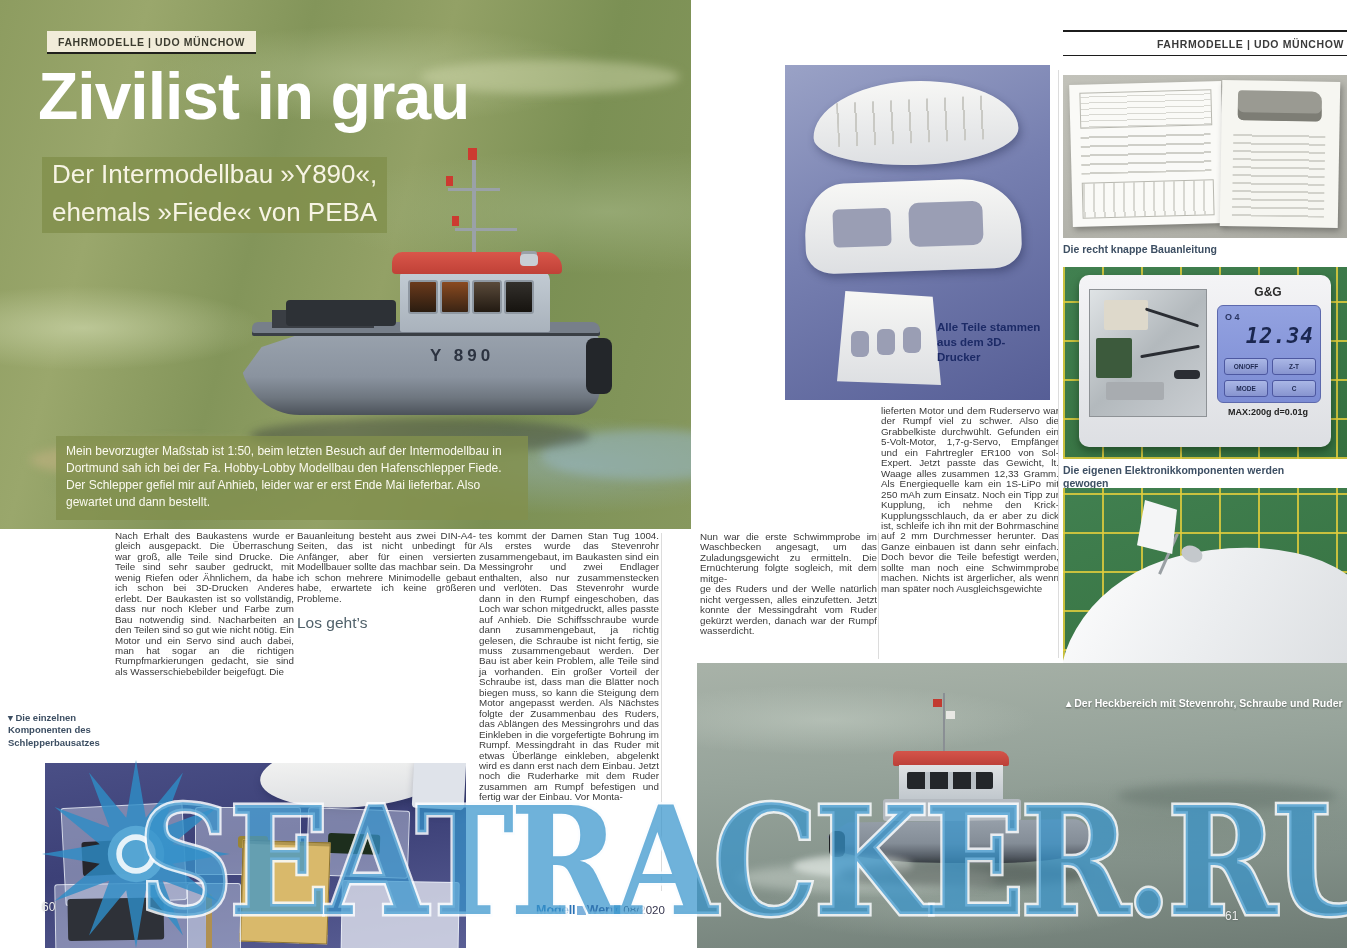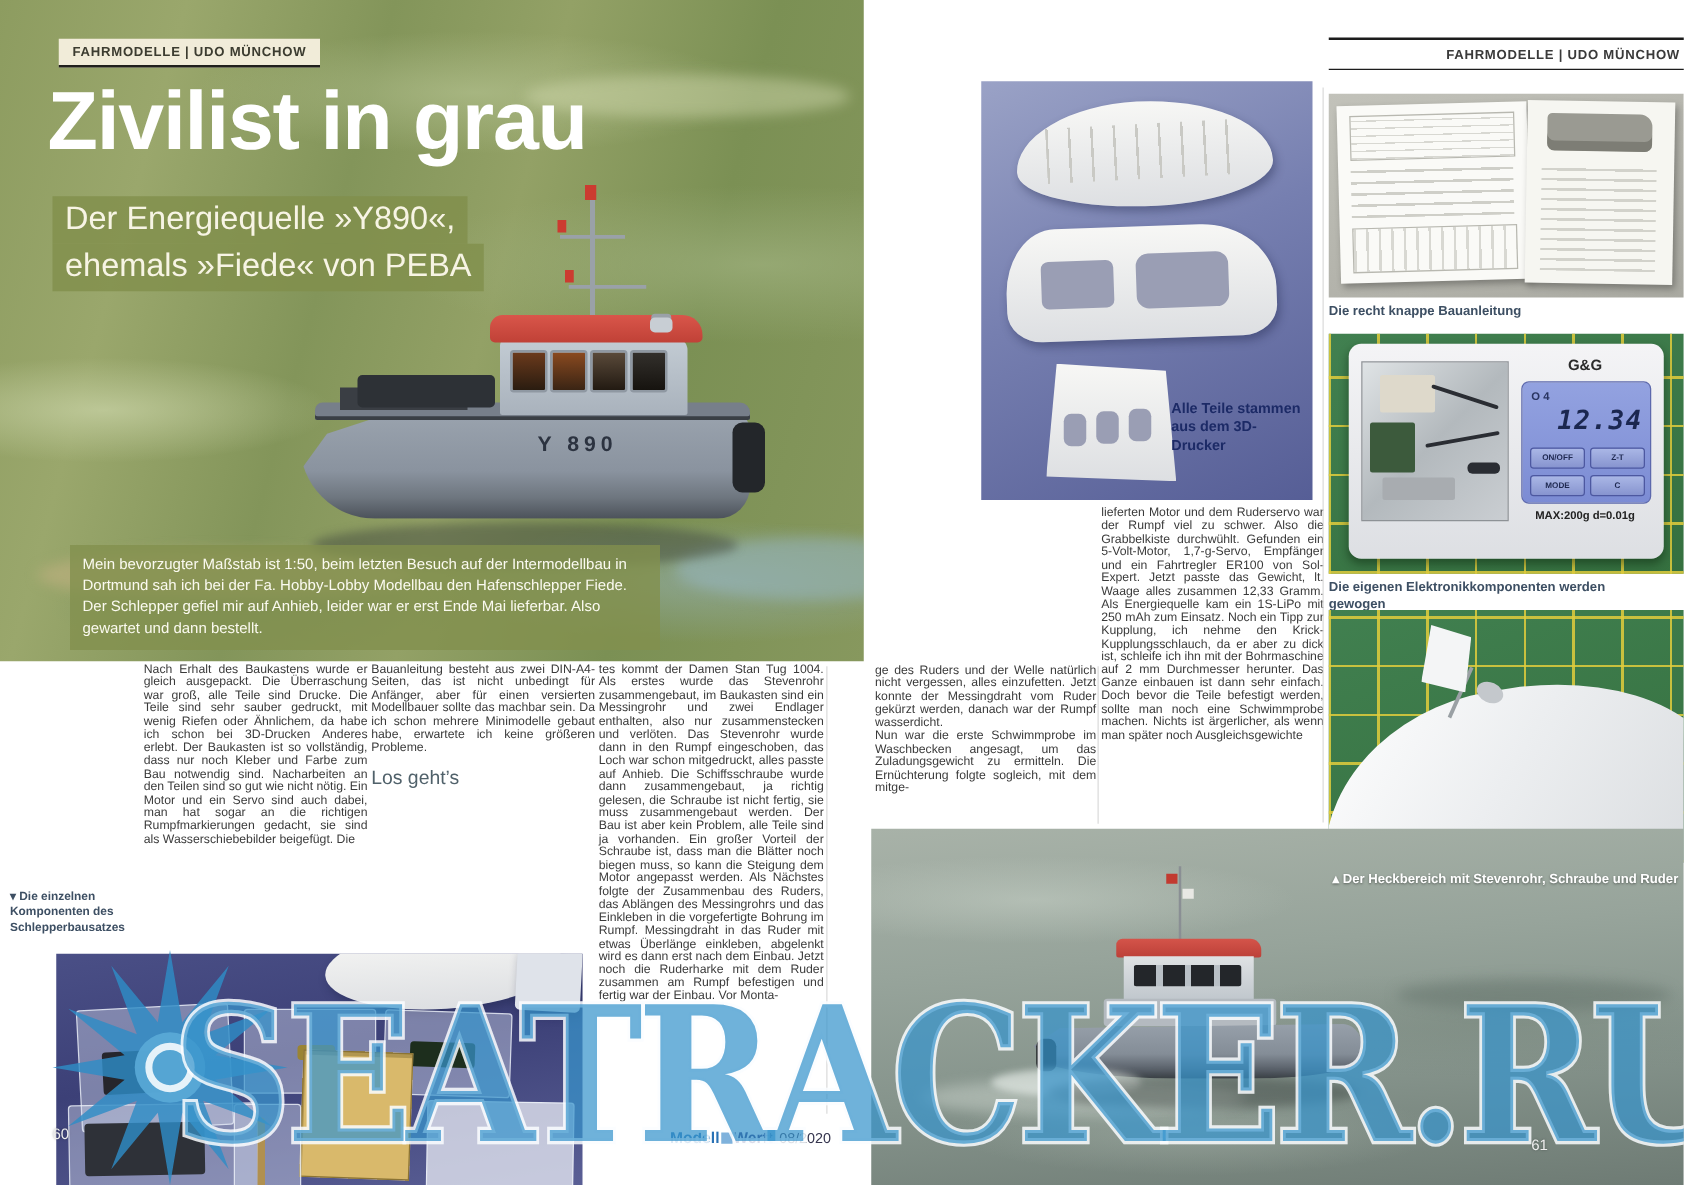--- a/index.html
+++ b/index.html
@@ -131,21 +131,21 @@
   <div class="win" style="left:440px;background:linear-gradient(180deg,#8a4a20,#3a2414);"></div>
   <div class="win" style="left:472px;background:linear-gradient(180deg,#5a4a3a,#221a12);"></div>
   <div class="win" style="left:504px;background:linear-gradient(180deg,#33302c,#16130f);"></div>
   <div class="abs" style="left:520px;top:254px;width:18px;height:12px;background:#c8ced4;border-radius:4px;box-shadow:0 -4px 0 -1px #9aa1a8;"></div>
   <div class="fender"></div>
   <div class="boatlabel">Y 890</div>
 
   <div class="abs kicker" style="left:47px;top:31px;">FAHRMODELLE | UDO MÜNCHOW</div>
   <div class="abs" id="title">Zivilist in grau</div>
   <div class="abs" style="left:42px;top:157px;">
-    <span class="subline">Der Energiequelle »Y890«,</span>
+    <span class="subline">Der Intermodellbau »Y890«,</span>
     <span class="subline">ehemals »Fiede« von PEBA</span>
   </div>
   <div class="abs" id="intro">Mein bevorzugter Maßstab ist 1:50, beim letzten Besuch auf der Intermodellbau in Dortmund sah ich bei der Fa. Hobby-Lobby Modellbau den Hafenschlepper Fiede. Der Schlepper gefiel mir auf Anhieb, leider war er erst Ende Mai lieferbar. Also gewartet und dann bestellt.</div>
 </div>
 
 <div class="margincap">
   <span>▾</span>
   <span>Die einzelnen Komponenten des Schlepperbausatzes</span>
 </div>
 <div class="col" style="left:115px;top:531px;width:179px;">
@@ -197,22 +197,22 @@
   </div>
   <div class="white-part" style="left:52px;top:226px;width:104px;height:94px;clip-path:polygon(8% 0,92% 6%,100% 100%,0 96%);">
     <div class="deck-hole" style="left:14px;top:40px;width:18px;height:26px;"></div>
     <div class="deck-hole" style="left:40px;top:38px;width:18px;height:26px;"></div>
     <div class="deck-hole" style="left:66px;top:36px;width:18px;height:26px;"></div>
   </div>
   <div id="overlaycap">Alle Teile stammen aus dem 3D-Drucker</div>
 </div>
 
 <div class="col" style="left:700px;top:532px;width:177px;">
+  <p style="margin-top:0;">Nun war die erste Schwimmprobe im Waschbecken angesagt, um das Zuladungsgewicht zu ermitteln. Die Ernüchterung folgte sogleich, mit dem mitge-</p>
   <p style="margin:0;">ge des Ruders und der Welle natürlich nicht vergessen, alles einzufetten. Jetzt konnte der Messingdraht vom Ruder gekürzt werden, danach war der Rumpf wasserdicht.</p>
-  <p style="margin-top:0;">Nun war die erste Schwimmprobe im Waschbecken angesagt, um das Zuladungsgewicht zu ermitteln. Die Ernüchterung folgte sogleich, mit dem mitge-</p>
 </div>
 <div class="col" style="left:881px;top:406px;width:178px;">
   <p>lieferten Motor und dem Ruderservo war der Rumpf viel zu schwer. Also die Grabbelkiste durchwühlt. Gefunden ein 5-Volt-Motor, 1,7-g-Servo, Empfänger und ein Fahrtregler ER100 von Sol-Expert. Jetzt passte das Gewicht, lt. Waage alles zusammen 12,33 Gramm. Als Energiequelle kam ein 1S-LiPo mit 250 mAh zum Einsatz. Noch ein Tipp zur Kupplung, ich nehme den Krick-Kupplungsschlauch, da er aber zu dick ist, schleife ich ihn mit der Bohrmaschine auf 2 mm Durchmesser herunter. Das Ganze einbauen ist dann sehr einfach. Doch bevor die Teile befestigt werden, sollte man noch eine Schwimmprobe machen. Nichts ist ärgerlicher, als wenn man später noch Ausgleichsgewichte</p>
 </div>
 <div class="rule-v" style="left:878px;top:533px;height:126px;"></div>
 <div class="rule-v" style="left:1058px;top:70px;height:588px;"></div>
 
 <div class="photo" style="left:1063px;top:75px;width:284px;height:163px;background:linear-gradient(160deg,#c2c2ba,#a9a9a1);">
   <div class="abs" style="left:8px;top:8px;width:152px;height:142px;background:#fafaf7;transform:rotate(-1.5deg);box-shadow:2px 3px 6px rgba(0,0,0,.3);">
     <div class="abs" style="left:10px;top:8px;width:130px;height:34px;border:1px solid #b8b8b0;background:repeating-linear-gradient(0deg,#d8d8d2 0 1px,transparent 1px 6px);"></div>

